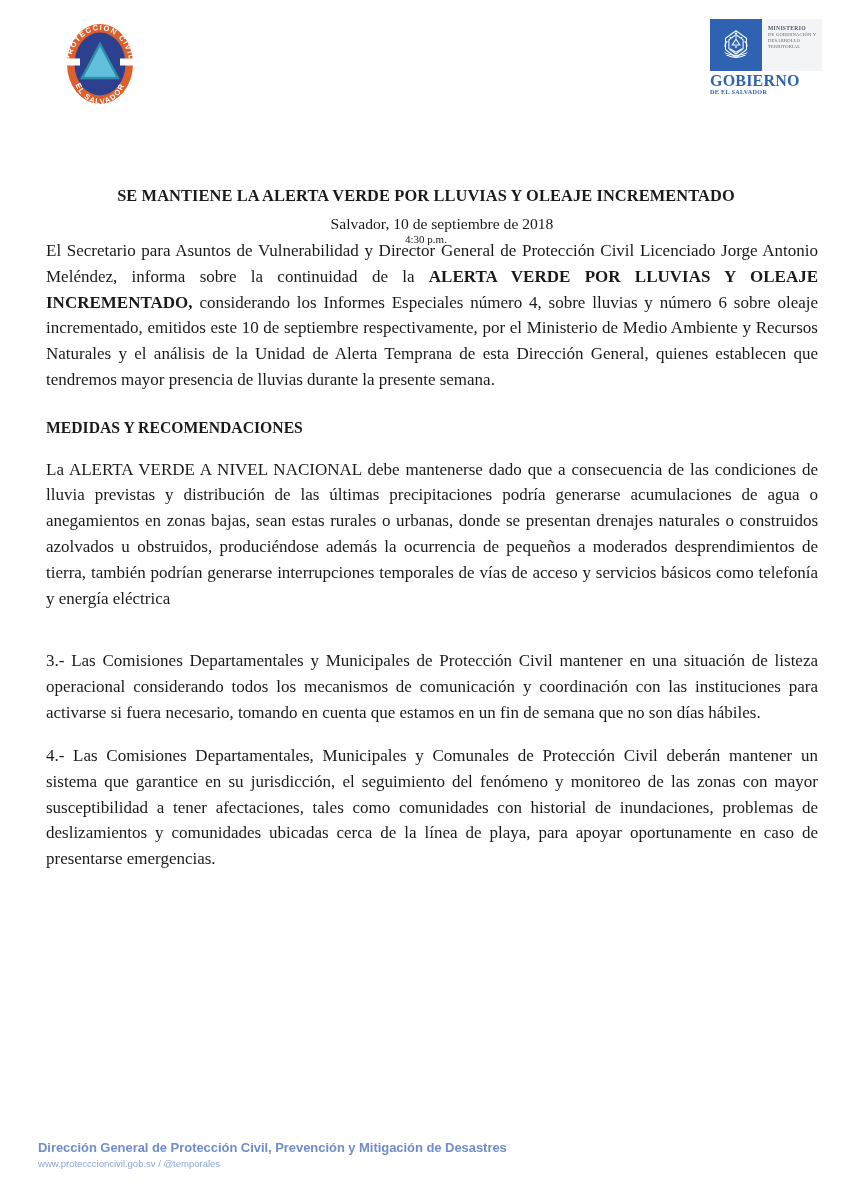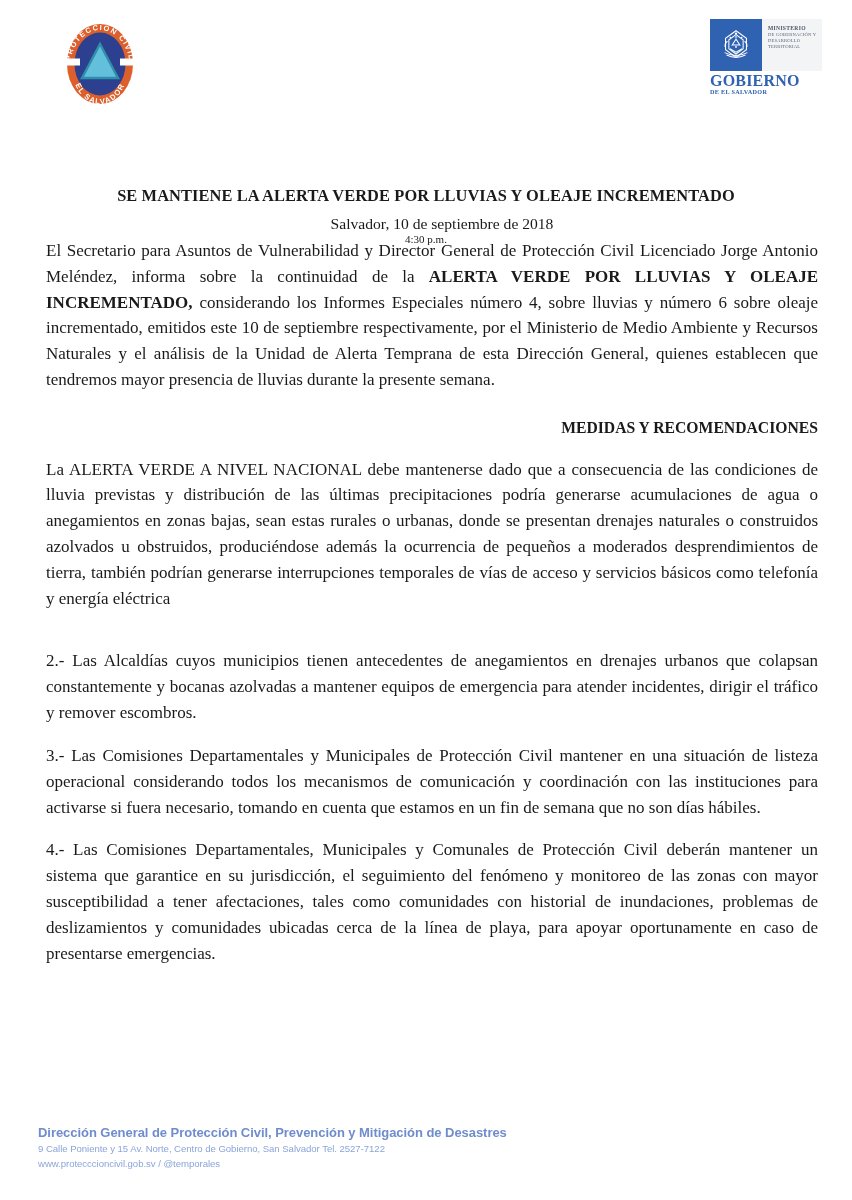--- a/index.html
+++ b/index.html
@@ -142,21 +142,21 @@
     text-align: justify;
     text-justify: inter-word;
     margin: 0 0 17px 0;
   }
   .para b { font-weight: bold; }
   .section-head {
     font-size: 15.7px;
     font-weight: bold;
     margin: 0 0 17px 0;
     line-height: 1.5;
-    text-align: right;
+    text-align: left;
   }
   .gap-sm { height: 6px; }
   .spacer-measures { height: 20px; }
 
   
   .footer {
     position: absolute;
     left: 38px;
     bottom: 28px;
     width: 600px;
@@ -255,22 +255,20 @@
 
   <div class="gap-sm"></div>
 
   <p class="section-head">MEDIDAS Y RECOMENDACIONES</p>
 
   <p class="para">La ALERTA VERDE A NIVEL NACIONAL debe mantenerse dado que a consecuencia de las condiciones de lluvia previstas y distribución de las últimas precipitaciones podría generarse acumulaciones de agua o anegamientos en zonas bajas, sean estas rurales o urbanas, donde se presentan drenajes naturales o construidos azolvados u obstruidos, produciéndose además la ocurrencia de pequeños a moderados desprendimientos de tierra, también podrían generarse interrupciones temporales de vías de acceso y servicios básicos como telefonía y energía eléctrica</p>
 
   <div class="spacer-measures"></div>
 
 
-  <p class="para">2.- Las Alcaldías cuyos municipios tienen antecedentes de anegamientos en drenajes urbanos que colapsan constantemente y bocanas azolvadas a mantener equipos de emergencia para atender incidentes, dirigir el tráfico y remover escombros.</p>
   <p class="para">3.- Las Comisiones Departamentales y Municipales de Protección Civil mantener en una situación de listeza operacional considerando todos los mecanismos de comunicación y coordinación con las instituciones para activarse si fuera necesario, tomando en cuenta que estamos en un fin de semana que no son días hábiles.</p>
   <p class="para">4.- Las Comisiones Departamentales, Municipales y Comunales de Protección Civil deberán mantener un sistema que garantice en su jurisdicción, el seguimiento del fenómeno y monitoreo de las zonas con mayor susceptibilidad a tener afectaciones, tales como comunidades con historial de inundaciones, problemas de deslizamientos y comunidades ubicadas cerca de la línea de playa, para apoyar oportunamente en caso de presentarse emergencias.</p>
 </div>
 
 <div class="footer">
   <div class="f1">Dirección General de Protección Civil, Prevención y Mitigación de Desastres</div>
-  <div class="f2">9 Calle Poniente y 15 Av. Norte, Centro de Gobierno, San Salvador Tel. 2527-7122</div>
   <div class="f3">www.protecccioncivil.gob.sv  /  @temporales</div>
 </div>
 
 </body></html>

